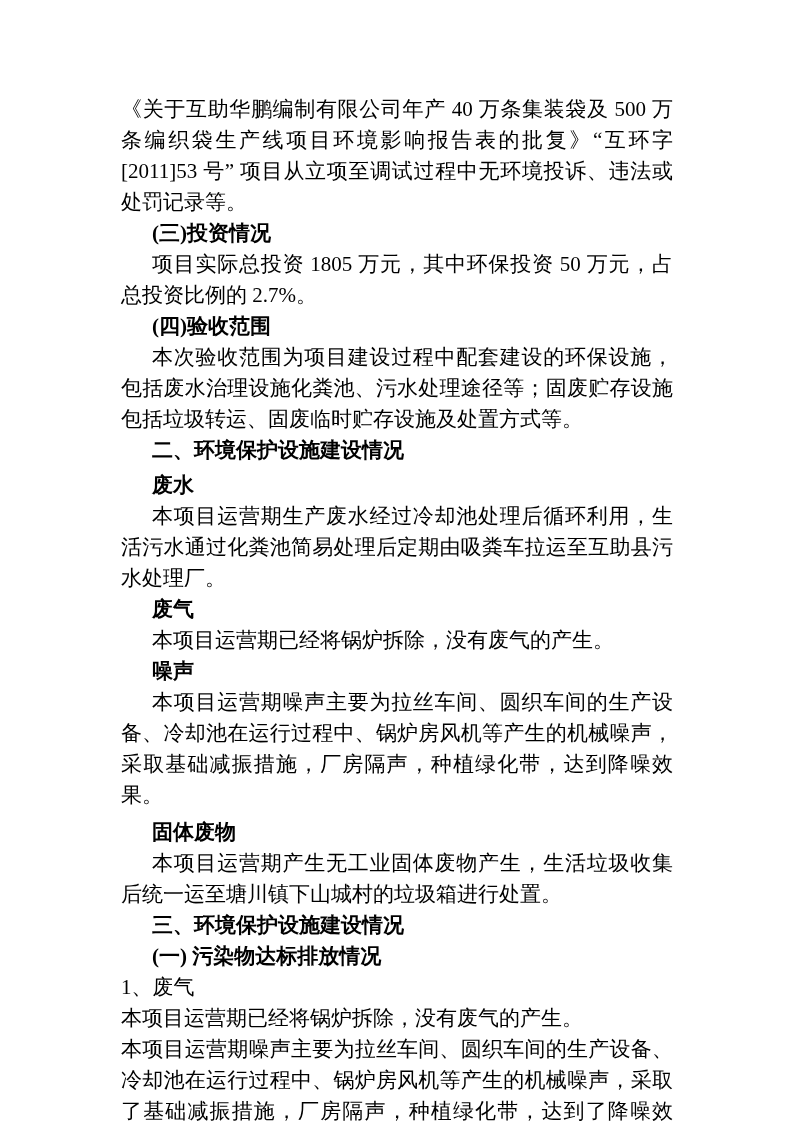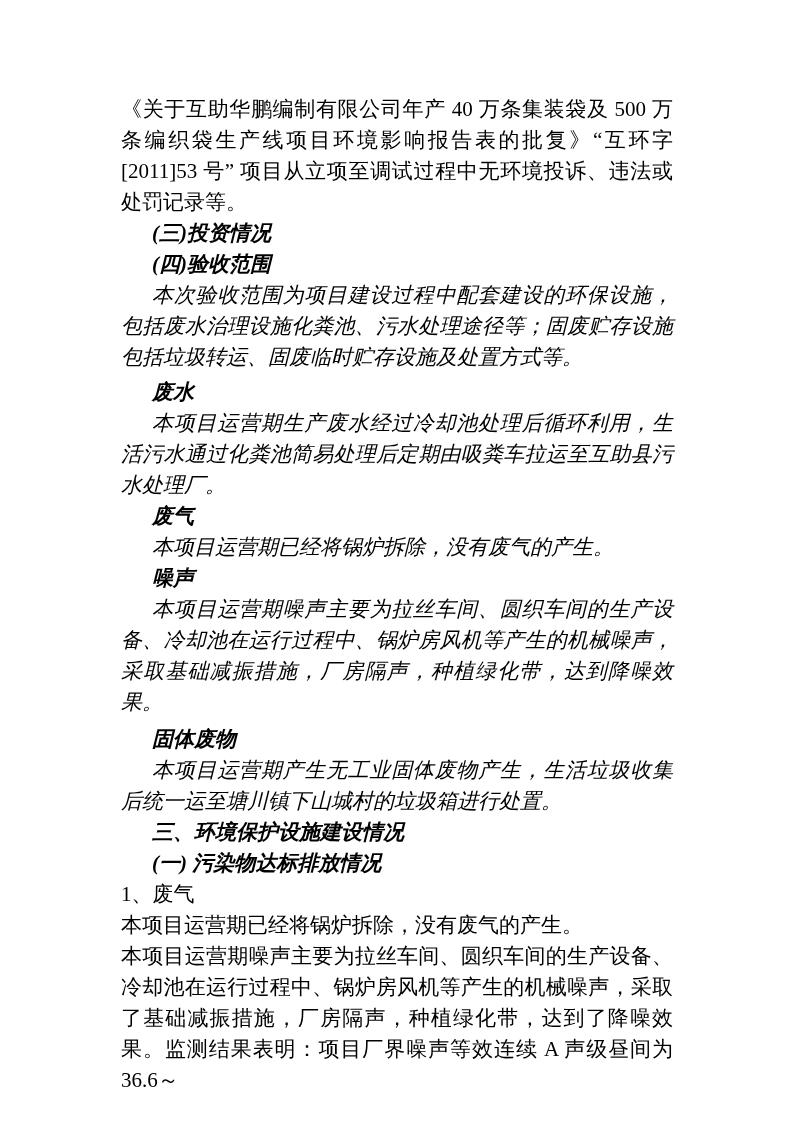--- a/index.html
+++ b/index.html
@@ -31,38 +31,39 @@
     padding: 0;
     font-size: 21px;
     line-height: 31px;
     font-weight: normal;
   }
   .heading {
     font-weight: bold;
   }
   .indent {
     text-indent: 31px;
-    font-style: italic;
   }
   .sp8 { margin-top: 4px; }
   .sp6 { margin-top: 6px; }
 </style>
 </head>
 <body>
 
 <div class="page">
   <div class="content">
 
     <p class="blk">《关于互助华鹏编制有限公司年产 40 万条集装袋及 500 万条编织袋生产线项目环境影响报告表的批复》“互环字[2011]53 号” 项目从立项至调试过程中无环境投诉、违法或处罚记录等。</p>
 
     <p class="blk heading indent">(三)投资情况</p>
+    <p class="blk indent">项目实际总投资 1805 万元，其中环保投资 50 万元，占总投资比例的 2.7%。</p>
 
     <p class="blk heading indent">(四)验收范围</p>
     <p class="blk indent">本次验收范围为项目建设过程中配套建设的环保设施，包括废水治理设施化粪池、污水处理途径等；固废贮存设施包括垃圾转运、固废临时贮存设施及处置方式等。</p>
 
+    <p class="blk heading indent">二、环境保护设施建设情况</p>
 
     <p class="blk heading indent sp8">废水</p>
     <p class="blk indent">本项目运营期生产废水经过冷却池处理后循环利用，生活污水通过化粪池简易处理后定期由吸粪车拉运至互助县污水处理厂。</p>
 
     <p class="blk heading indent">废气</p>
     <p class="blk indent">本项目运营期已经将锅炉拆除，没有废气的产生。</p>
 
     <p class="blk heading indent">噪声</p>
     <p class="blk indent">本项目运营期噪声主要为拉丝车间、圆织车间的生产设备、冷却池在运行过程中、锅炉房风机等产生的机械噪声，采取基础减振措施，厂房隔声，种植绿化带，达到降噪效果。</p>
 

